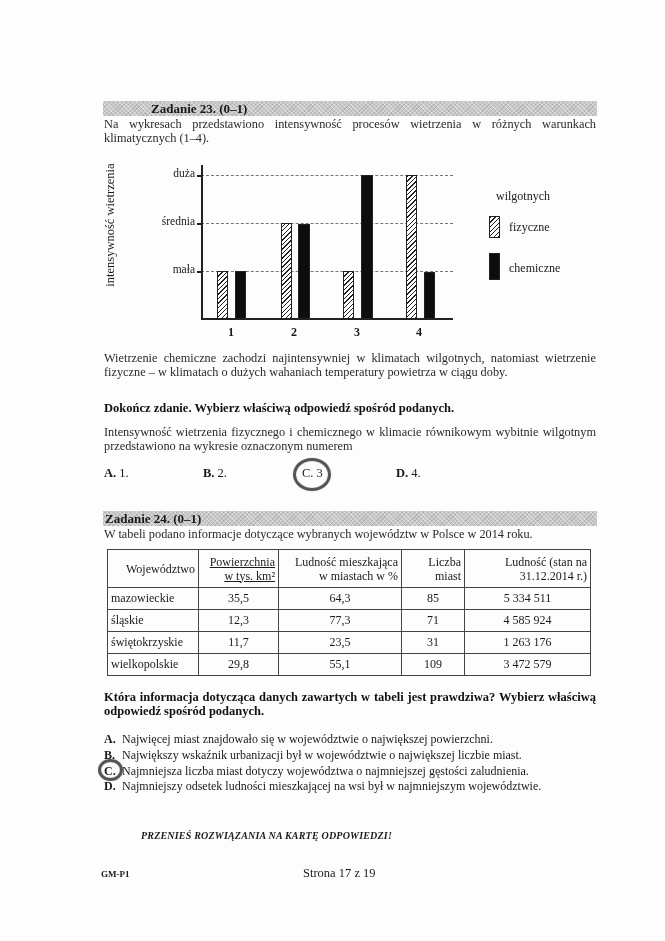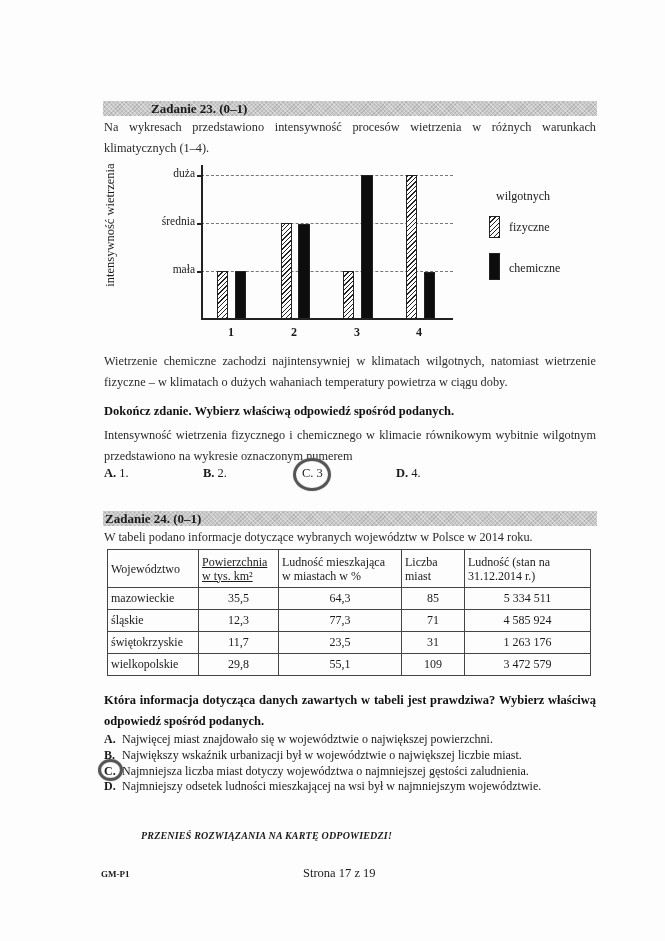--- a/index.html
+++ b/index.html
@@ -8,21 +8,21 @@
     font-family: "Liberation Serif", "DejaVu Serif", serif; color: #1a1a1a;
   }
   .abs { position: absolute; }
   .task-header {
     left: 103px; width: 494px; height: 15px;
     background-color: #c9c9c9;
     background-image: repeating-linear-gradient(45deg, rgba(255,255,255,0.35) 0 1px, transparent 1px 3px),
                       repeating-linear-gradient(-45deg, rgba(0,0,0,0.12) 0 1px, transparent 1px 3px);
     font-weight: bold; font-size: 13px; line-height: 15px; padding-left: 2px; box-sizing: border-box;
   }
-  .para { font-size: 12.3px; line-height: 21px; text-align: justify; width: 492px; left: 104px; color: #2a2a2a; }
+  .para { font-size: 12.3px; line-height: 14px; text-align: justify; width: 492px; left: 104px; color: #2a2a2a; }
   .bold { font-weight: bold; color: #111; }
   .opt { font-size: 12.5px; }
   .opt b { font-weight: bold; }
   .circle {
     border: 3px solid #555; border-radius: 50%; box-sizing: border-box;
     box-shadow: 0 0 1px #888, inset 0 0 1px #888;
   }
   
   .axis-y { left: 201px; top: 165px; width: 1.5px; height: 154px; background: #222; }
   .axis-x { left: 201px; top: 318px; width: 252px; height: 1.5px; background: #222; }
@@ -38,21 +38,21 @@
     white-space: nowrap; text-align: center;
   }
   .legend-title { font-size: 12px; left: 496px; top: 189px; }
   .legend-sw { width: 11px; height: 22px; }
   .legend-lbl { font-size: 12px; }
   
   table.data {
     position: absolute; left: 107px; top: 549px; border-collapse: collapse; font-size: 12px;
   }
   table.data td, table.data th { border: 1px solid #444; padding: 0 3px; font-weight: normal; }
-  table.data th { height: 37px; text-align: left; line-height: 14px; }
+  table.data th { height: 37px; text-align: right; line-height: 14px; }
   table.data td { height: 21px; text-align: center; }
   table.data td.name { text-align: left; }
   .footer-note { font-style: italic; font-weight: bold; font-size: 10px; letter-spacing: 0.2px; }
 </style>
 </head>
 <body>
 
 <div class="abs task-header" style="top:101px;padding-left:48px;">Zadanie 23. (0–1)</div>
 <div class="abs para" style="top:117px;">Na wykresach przedstawiono intensywność procesów wietrzenia w różnych warunkach klimatycznych (1–4).</div>
 

